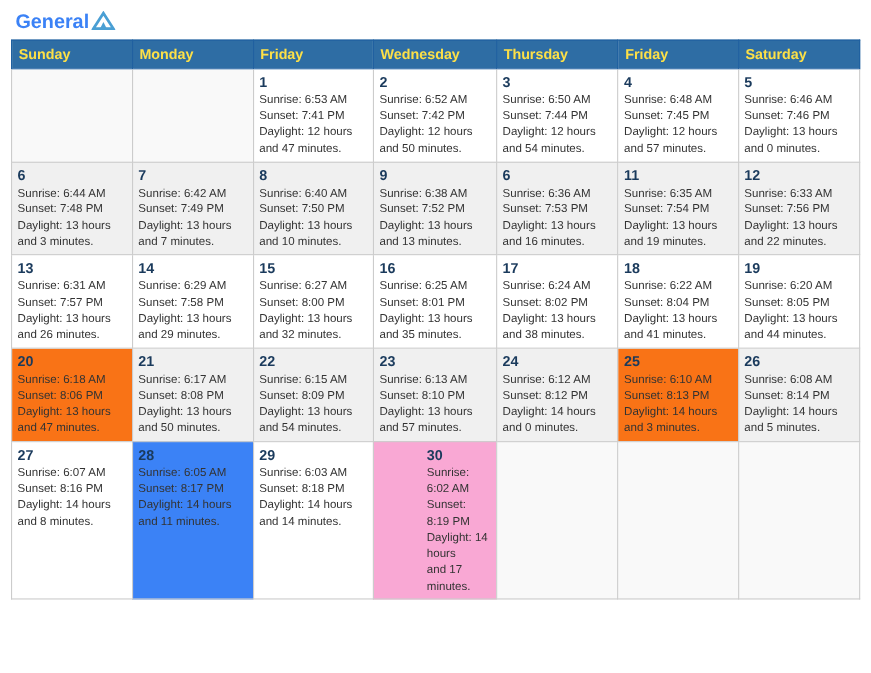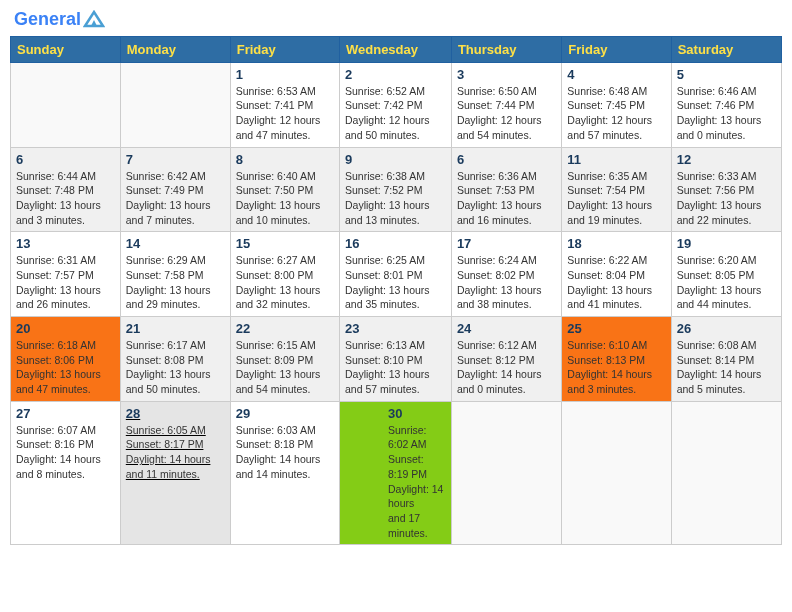--- a/index.html
+++ b/index.html
@@ -227,29 +227,29 @@
         <td style="background: rgb(240, 240, 240);">
           <span class="day-num">26</span>
           <div class="day-info">Sunrise: 6:08 AM<br>Sunset: 8:14 PM<br>Daylight: 14 hours<br>and 5 minutes.</div>
         </td>
       </tr>
       <tr>
         <td style="background: rgb(255, 255, 255);">
           <span class="day-num">27</span>
           <div class="day-info">Sunrise: 6:07 AM<br>Sunset: 8:16 PM<br>Daylight: 14 hours<br>and 8 minutes.</div>
         </td>
-        <td style="background: #e5e5e5; text-decoration: underline;">
+        <td style="background: #3b82f6;">
           <span class="day-num">28</span>
           <div class="day-info">Sunrise: 6:05 AM<br>Sunset: 8:17 PM<br>Daylight: 14 hours<br>and 11 minutes.</div>
         </td>
         <td style="background: rgb(255, 255, 255);">
           <span class="day-num">29</span>
           <div class="day-info">Sunrise: 6:03 AM<br>Sunset: 8:18 PM<br>Daylight: 14 hours<br>and 14 minutes.</div>
         </td>
-        <td style="background: #84cc16; padding-left: 48px;">
+        <td style="background: #f9a8d4; padding-left: 48px;">
           <span class="day-num">30</span>
           <div class="day-info">Sunrise: 6:02 AM<br>Sunset: 8:19 PM<br>Daylight: 14 hours<br>and 17 minutes.</div>
         </td>
         <td class="empty-cell"></td>
         <td class="empty-cell"></td>
         <td class="empty-cell"></td>
       </tr>
     </tbody>
 </table>
 

